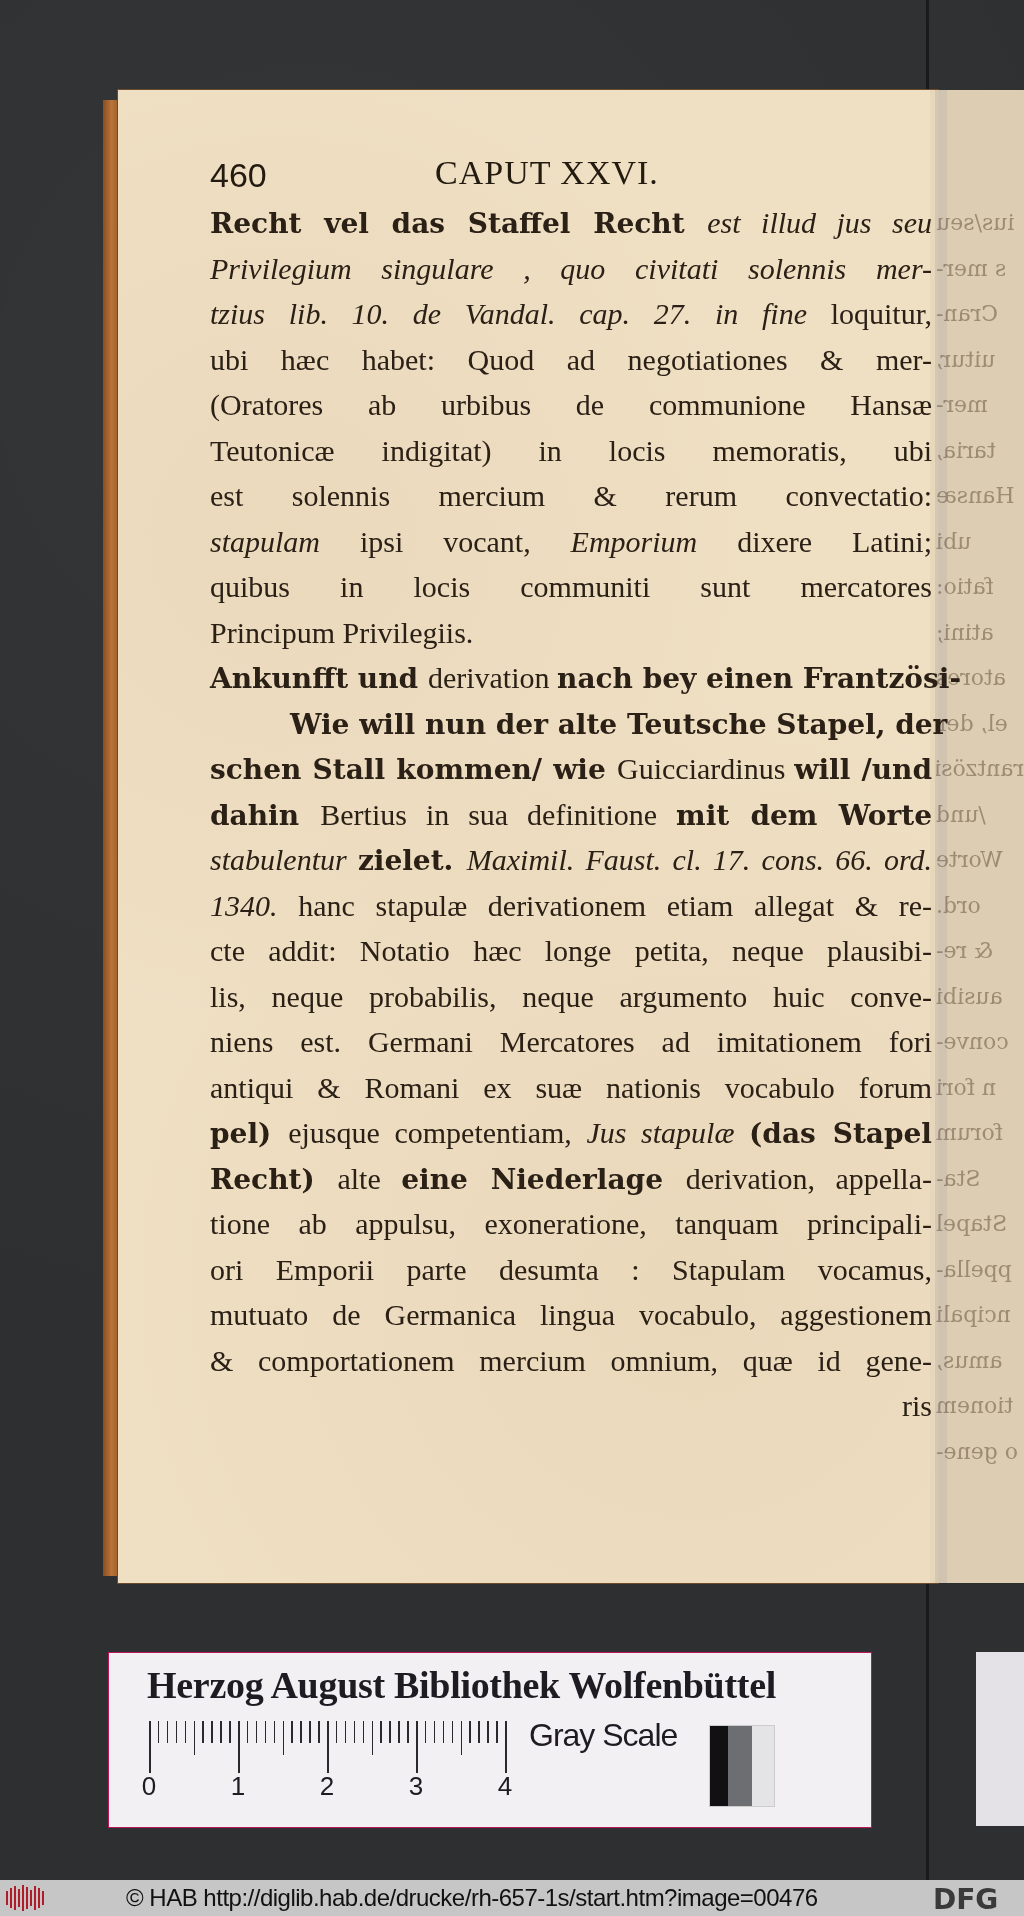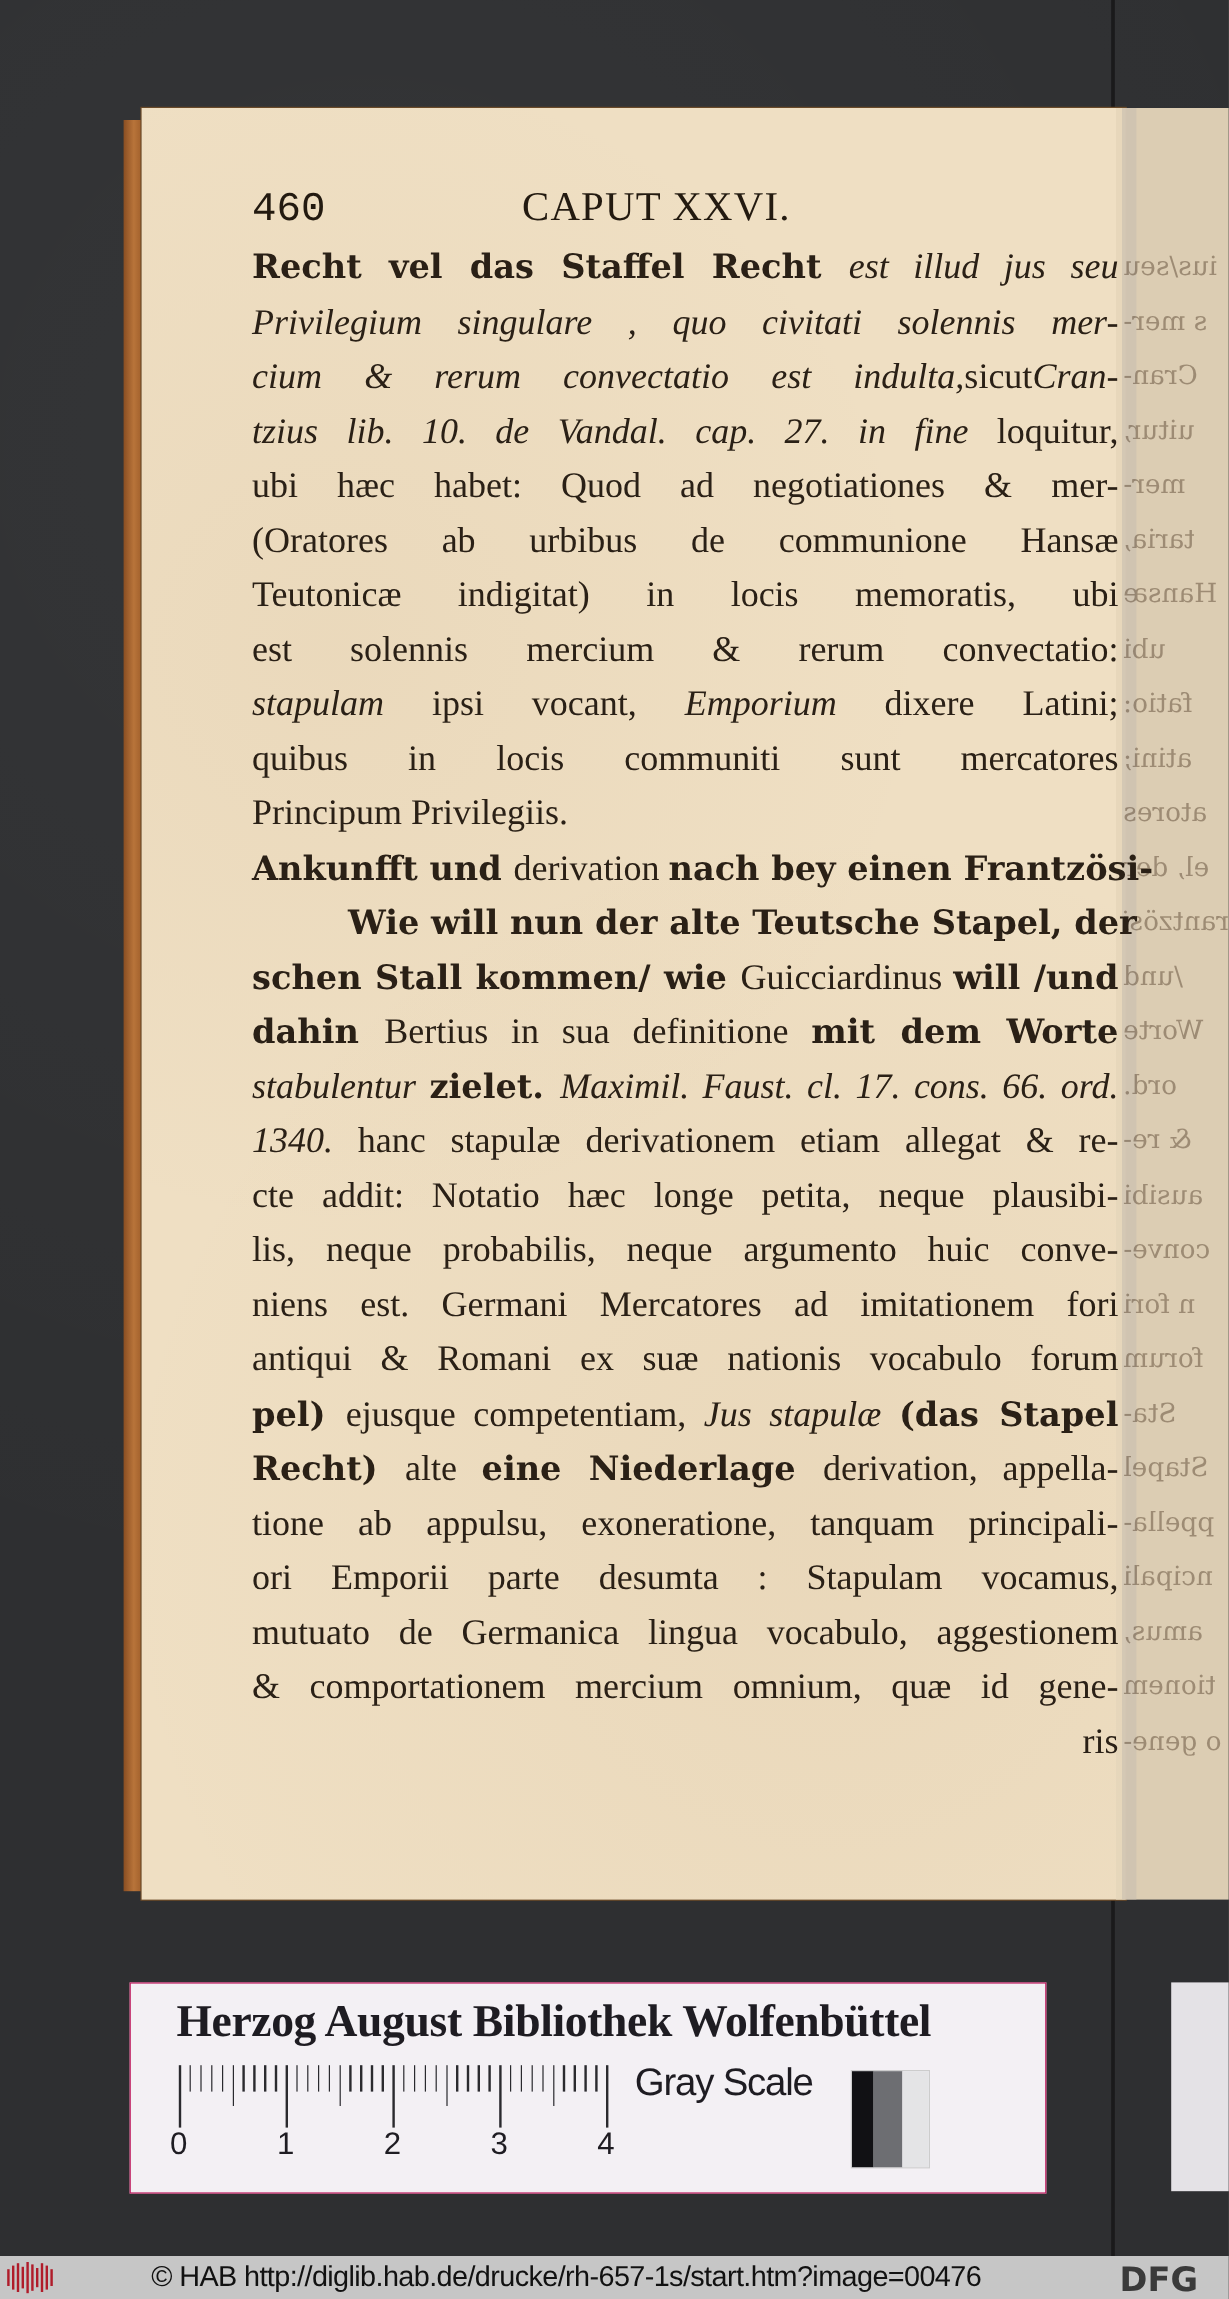--- a/index.html
+++ b/index.html
@@ -43,21 +43,21 @@
   .bleed {
     position: absolute; left: 936px; width: 88px;
     font-family: "DejaVu Serif", serif; font-size: 22px; color: rgba(80,60,40,0.45);
     transform: scaleX(-1); white-space: nowrap; overflow: hidden; text-align: right;
   }
   .header {
     position: absolute; left: 210px; top: 150px; width: 720px; height: 50px;
   }
   .page-number {
     position: absolute; left: 0; top: 6px; font-size: 34px; color: #231a10;
-    font-family: Liberation Mono, monospace;
+    font-family: Liberation Sans, sans-serif;
   }
   .chapter-title {
     position: absolute; left: 225px; top: 4px; font-size: 34px; color: #231a10;
     letter-spacing: 1px; font-family: "Liberation Serif", serif;
   }
   .text-block {
     position: absolute; left: 210px; top: 200px; width: 722px;
   }
   .line {
     height: 45.5px; line-height: 45.5px; font-size: 30px; color: #2a2016;
@@ -165,21 +165,20 @@
   </div>
 
 <div class="header">
   <span class="page-number">460</span>
   <span class="chapter-title">CAPUT XXVI.</span>
 </div>
 
 <div class="text-block" id="text-block">
     <div class="line"><span class="fr">Recht vel das Staffel Recht </span><span class="it">est illud jus seu</span></div>
     <div class="line"><span class="it">Privilegium singulare , quo civitati solennis mer-</span></div>
-    <div class="line"><span class="it">cium &amp; rerum convectatio est indulta,</span><span>sicut</span><span class="it">Cran-</span></div>
     <div class="line"><span class="it">tzius lib. 10. de Vandal. cap. 27. in fine </span><span>loquitur,</span></div>
     <div class="line"><span>ubi hæc habet: Quod ad negotiationes &amp; mer-</span></div>
     <div class="line"><span>(Oratores ab urbibus de communione Hansæ</span></div>
     <div class="line"><span>Teutonicæ indigitat) in locis memoratis, ubi</span></div>
     <div class="line"><span>est solennis mercium &amp; rerum convectatio:</span></div>
     <div class="line"><span class="it">stapulam </span><span>ipsi vocant, </span><span class="it">Emporium </span><span>dixere Latini;</span></div>
     <div class="line"><span>quibus in locis communiti sunt mercatores</span></div>
     <div class="line last"><span>Principum Privilegiis.</span></div>
     <div class="line"><span class="fr">Ankunfft und </span><span>derivation </span><span class="fr">nach bey einen Frantzösi-</span></div>
     <div class="line indent"><span class="fr">Wie will nun der alte Teutsche Stapel, der</span></div>

